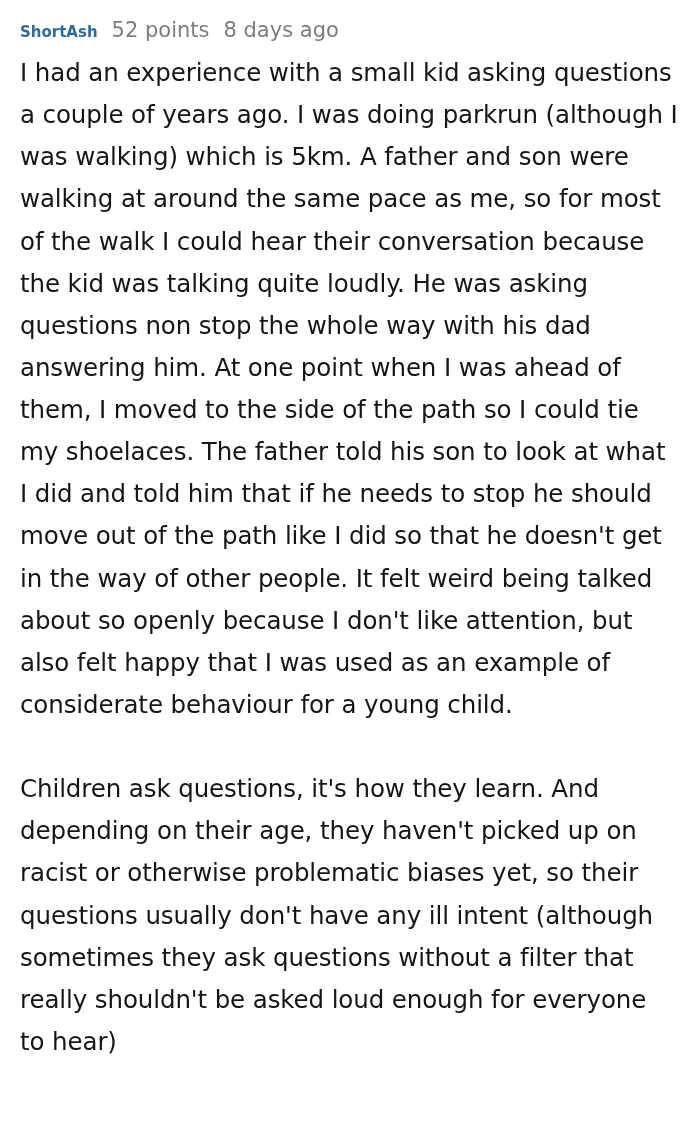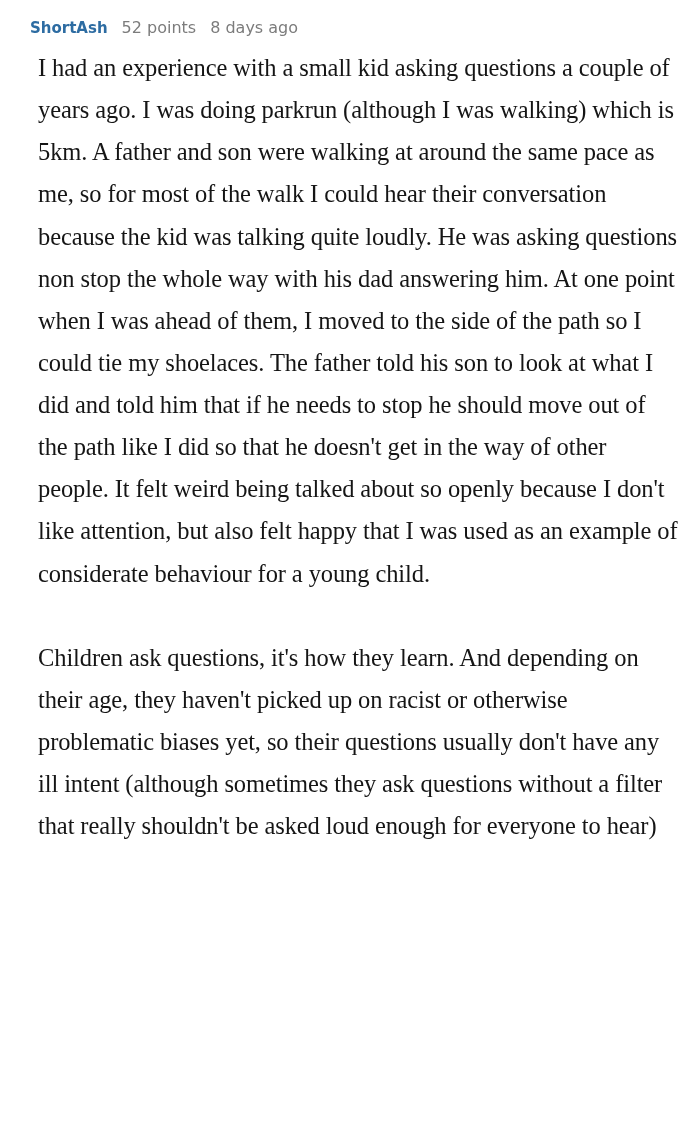--- a/index.html
+++ b/index.html
@@ -7,50 +7,49 @@
     padding: 0;
     background: #ffffff;
   }
   body {
     width: 700px;
     min-height: 1147px;
     font-family: "DejaVu Sans", sans-serif;
     color: #1a1a1b;
   }
   .comment {
-    padding: 18px 22px 0 30px;
+    padding: 18px 22px 0 20px;
     box-sizing: border-box;
     width: 700px;
   }
   .comment-meta {
     display: flex;
     align-items: baseline;
     gap: 14px;
     font-size: 15px;
     margin-bottom: 10px;
     white-space: nowrap;
   }
   .author {
     color: #2d6ca2;
     font-weight: bold;
     font-size: 15px;
   }
   .points, .timestamp {
     color: #7c7c7c;
-    font-size: 16px;
+    font-size: 21px;
   }
   .comment-body {
     font-size: 24.5px;
     line-height: 1.72;
     color: #151515;
     letter-spacing: -0.1px;
   }
   .comment-body p {
-    margin: 0 0 1.72em 8px;
-    font-family: Liberation Serif, serif;
+    margin: 0 0 1.72em 0;
   }
   .comment-body p:last-child {
     margin-bottom: 0;
   }
 </style>
 </head>
 <body>
 
 <div class="comment">
 

